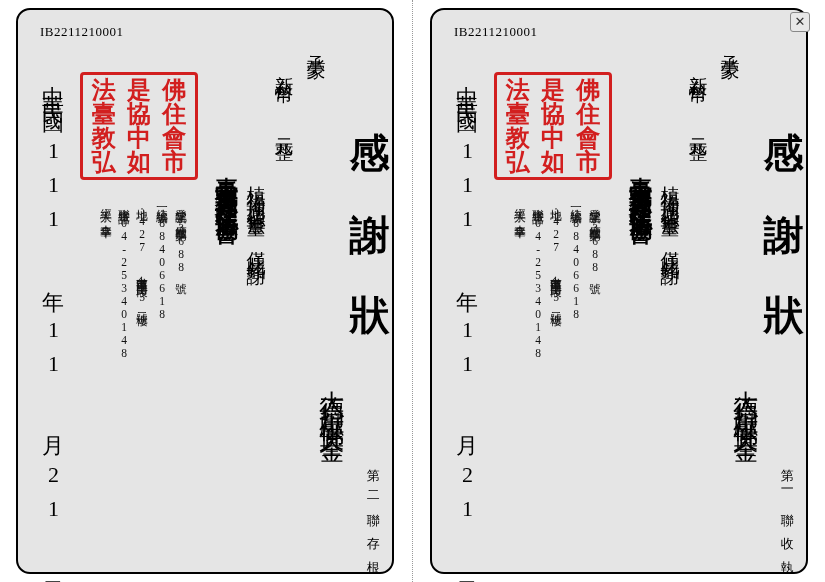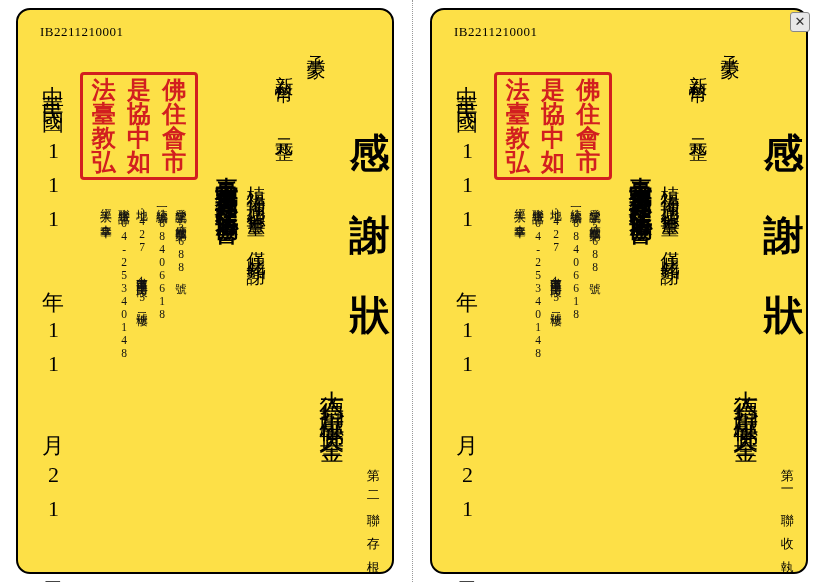--- a/index.html
+++ b/index.html
@@ -30,21 +30,21 @@
     border-left: 1px dotted #999;
   }
   .receipt {
     position: absolute;
     top: 8px;
     width: 378px;
     height: 566px;
     border: 2px solid #000;
     border-radius: 14px;
     box-sizing: border-box;
-    background: #fde047;
+    background: #e5e5e5;
   }
   .receipt.left { left: 16px; }
   .receipt.right { left: 430px; }
 
   .serial {
     position: absolute;
     top: 14px;
     left: 22px;
     font-size: 13px;
     font-family: "Liberation Serif", serif;

